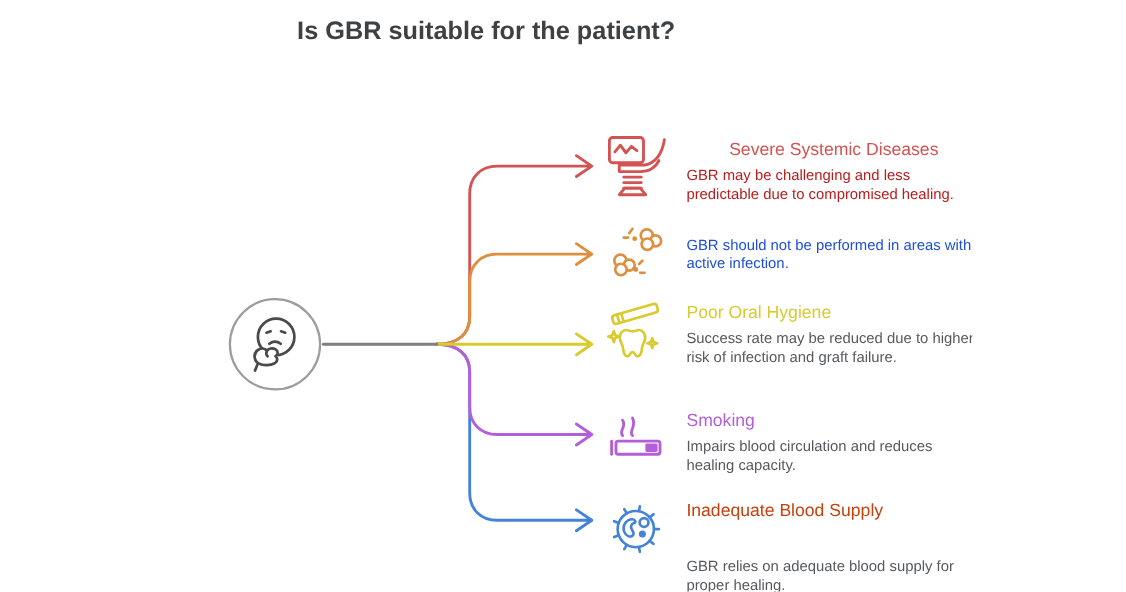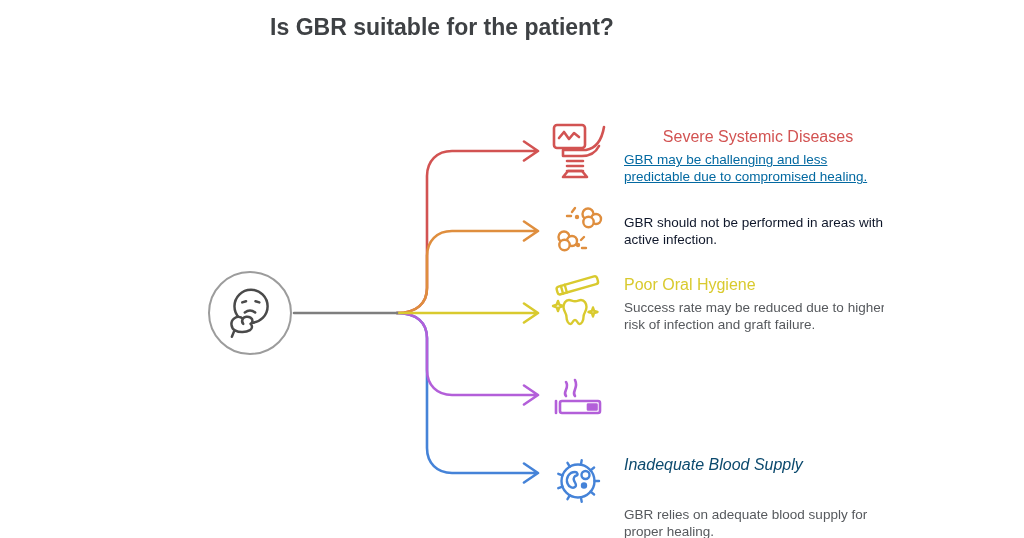--- a/index.html
+++ b/index.html
@@ -57,41 +57,41 @@
       <svg width="58" height="60" viewBox="0 0 58 60" fill="none" stroke-width="2.6" stroke-linecap="round" stroke-linejoin="round" style="stroke: rgb(210, 83, 82);">
         <rect x="3" y="3" width="31" height="23" rx="3"></rect>
         <path d="M8,16 L13,10 L18,17 L23,11 L28,15"></path>
         <path d="M53,5 C51,17 46,26 35,28 L12,28 L12,34 L31,34 C39,34 45,30 48,24"></path>
         <path d="M16,39 H32 M16,44 H32 M16,49 H32"></path>
         <path d="M12,55 H36 L31,49 H17 Z"></path>
       </svg>
     </div>
     <div class="txt">
       <h3 style="color: rgb(210, 83, 82); text-align: center;">Severe Systemic Diseases</h3>
-      <p style="color: #0369a1; text-decoration: underline;">GBR may be challenging and less predictable due to compromised healing.</p>
+      <p style="color: #b91c1c;">GBR may be challenging and less predictable due to compromised healing.</p>
     </div>
   </div>
 
   <div class="item" style="top:204px">
     <div class="icon-box">
       <svg width="58" height="60" viewBox="0 0 58 60" fill="none" stroke-width="2.4" stroke-linecap="round" stroke-linejoin="round" style="stroke: rgb(223, 142, 62);">
         <circle cx="37" cy="10" r="5.5" fill="#ffffff"></circle>
         <circle cx="45" cy="15" r="5" fill="#ffffff"></circle>
         <circle cx="37.5" cy="18" r="5.2" fill="#ffffff"></circle>
         <circle cx="13" cy="33" r="5.5" fill="#ffffff"></circle>
         <circle cx="21" cy="37" r="5" fill="#ffffff"></circle>
         <circle cx="13.5" cy="41" r="5.2" fill="#ffffff"></circle>
         <path d="M24,4 L21,8 M16,12 H20"></path>
         <path d="M30,36 L33,33 M31,44 H35"></path>
         <circle cx="26" cy="13" r="1" style="fill: rgb(223, 142, 62);"></circle>
         <circle cx="27" cy="41" r="1" style="fill: rgb(223, 142, 62);"></circle>
       </svg>
     </div>
     <div class="txt">
-      <p style="color: #0f172a;">GBR should not be performed in areas with active infection.</p>
+      <p style="color: #1d4ed8;">GBR should not be performed in areas with active infection.</p>
     </div>
   </div>
 
   <div class="item" style="top:270px">
     <div class="icon-box">
       <svg width="58" height="60" viewBox="0 0 58 60" fill="none" stroke-width="2.4" stroke-linecap="round" stroke-linejoin="round" style="stroke: rgb(217, 202, 46);">
         <g transform="rotate(-16 10 20)">
           <rect x="6" y="16" width="42" height="8" rx="2.5"></rect>
           <path d="M11,16 V24 M15,16 V24"></path>
         </g>
@@ -109,31 +109,35 @@
   <div class="item" style="top:368px">
     <div class="icon-box">
       <svg width="58" height="60" viewBox="0 0 58 60" fill="none" stroke-width="2.6" stroke-linecap="round" stroke-linejoin="round" style="stroke: rgb(179, 95, 217);">
         <path d="M5,33 V45"></path>
         <rect x="9" y="33" width="40" height="12" rx="2"></rect>
         <rect x="37" y="36.5" width="8.5" height="5" style="fill: rgb(179, 95, 217);"></rect>
         <path d="M15,28 C11,24 19,20 15,14"></path>
         <path d="M24,28 C20,24 28,20 24,12"></path>
       </svg>
     </div>
+    <div class="txt">
+      <h3 style="color: rgb(179, 95, 217);">Smoking</h3>
+      <p style="color: rgb(86, 89, 93);">Impairs blood circulation and reduces healing capacity.</p>
+    </div>
   </div>
 
   <div class="item" style="top:450px">
     <div class="icon-box">
       <svg width="58" height="60" viewBox="0 0 58 60" fill="none" stroke-width="2.4" stroke-linecap="round" stroke-linejoin="round" style="stroke: rgb(69, 131, 216);">
         <circle cx="27" cy="31" r="16.5"></circle>
         <path d="M43.5,31 H48 M39.6,41.6 L43.1,44.5 M29.9,47.3 L30.7,51.7 M18.8,45.3 L16.5,49.2 M11.5,36.6 L7.3,38.2 M11.5,25.4 L7.3,23.8 M18.8,16.7 L16.5,12.8 M29.9,14.7 L30.7,10.3 M39.6,20.4 L43.1,17.5"></path>
         <path d="M24,22 C18,22 14.5,28 16.5,33.5 C18,37.5 22.5,39 24.5,36.5 C26,34.5 24,33 23,30.5 C22,28 23.5,26 25.5,25.5 C27.5,25 26.5,22 24,22 Z"></path>
         <circle cx="34.5" cy="25" r="4"></circle>
         <circle cx="33" cy="35.5" r="2" style="fill: rgb(69, 131, 216);"></circle>
       </svg>
     </div>
     <div class="txt">
-      <h3 style="color: #0c4a6e; font-style: italic;">Inadequate Blood Supply</h3>
+      <h3 style="color: #c2410c;">Inadequate Blood Supply</h3>
       <p style="color: rgb(86, 89, 93); margin-top: 32px;">GBR relies on adequate blood supply for proper healing.</p>
     </div>
   </div>
 
 </div>
 
 </body></html>

